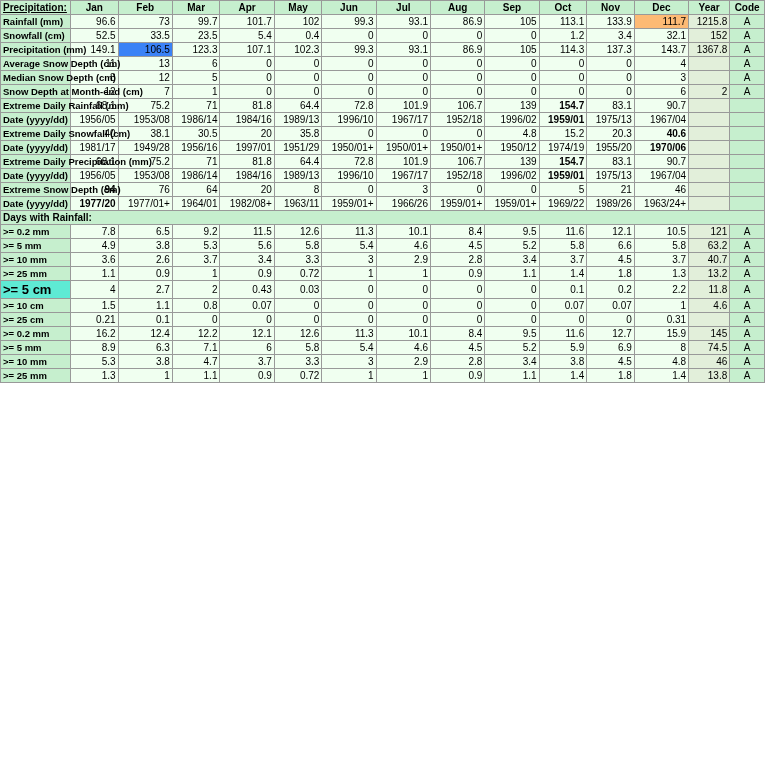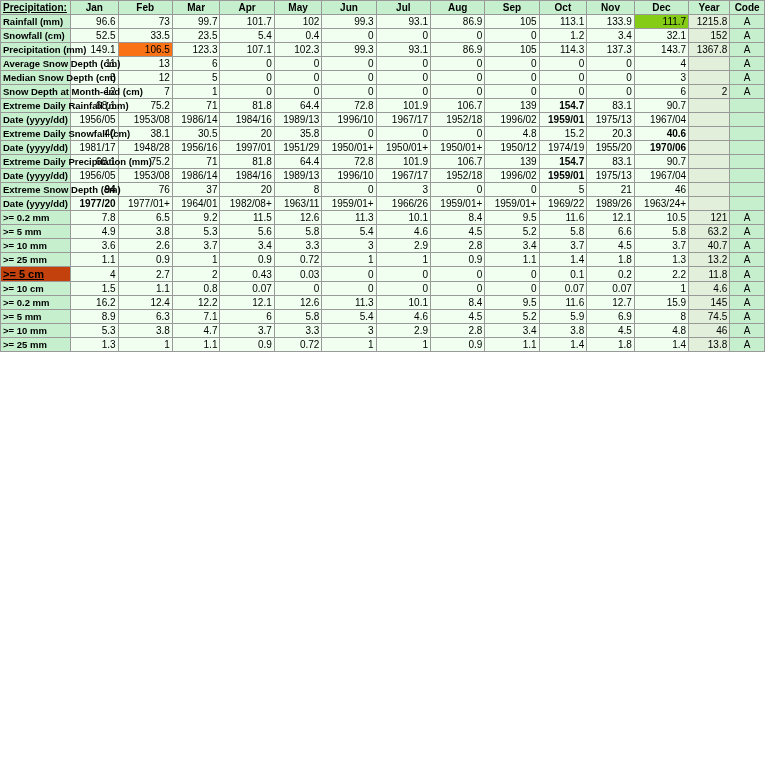--- a/index.html
+++ b/index.html
@@ -42,21 +42,21 @@
         <td style="background: rgb(240, 255, 240);">73</td>
         <td style="background: rgb(240, 255, 240);">99.7</td>
         <td style="background: rgb(240, 255, 240);">101.7</td>
         <td style="background: rgb(240, 255, 240);">102</td>
         <td style="background: rgb(240, 255, 240);">99.3</td>
         <td style="background: rgb(240, 255, 240);">93.1</td>
         <td style="background: rgb(240, 255, 240);">86.9</td>
         <td style="background: rgb(240, 255, 240);">105</td>
         <td style="background: rgb(240, 255, 240);">113.1</td>
         <td style="background: rgb(240, 255, 240);">133.9</td>
-        <td style="background: #84cc16;">111.7</td>
+        <td style="background: #fdba74;">111.7</td>
         <td style="background: rgb(226, 239, 218);">1215.8</td>
         <td style="background: rgb(198, 239, 206); text-align: center;">A</td>
       </tr>
       <tr>
         <td style="background: rgb(198, 239, 206); font-weight: bold; font-size: 9.5px;">Snowfall (cm)</td>
         <td style="background: rgb(240, 255, 240);">52.5</td>
         <td style="background: rgb(240, 255, 240);">33.5</td>
         <td style="background: rgb(240, 255, 240);">23.5</td>
         <td style="background: rgb(240, 255, 240);">5.4</td>
         <td style="background: rgb(240, 255, 240);">0.4</td>
@@ -66,21 +66,21 @@
         <td style="background: rgb(240, 255, 240);">0</td>
         <td style="background: rgb(240, 255, 240);">1.2</td>
         <td style="background: rgb(240, 255, 240);">3.4</td>
         <td style="background: rgb(240, 255, 240);">32.1</td>
         <td style="background: rgb(226, 239, 218);">152</td>
         <td style="background: rgb(198, 239, 206); text-align: center;">A</td>
       </tr>
       <tr>
         <td style="background: rgb(198, 239, 206); font-weight: bold; font-size: 9.5px;">Precipitation (mm)</td>
         <td style="background: rgb(240, 255, 240);">149.1</td>
-        <td style="background: #f97316; margin-top: 20px;">106.5</td>
+        <td style="background: #3b82f6; margin-top: 20px;">106.5</td>
         <td style="background: rgb(240, 255, 240);">123.3</td>
         <td style="background: rgb(240, 255, 240);">107.1</td>
         <td style="background: rgb(240, 255, 240);">102.3</td>
         <td style="background: rgb(240, 255, 240);">99.3</td>
         <td style="background: rgb(240, 255, 240);">93.1</td>
         <td style="background: rgb(240, 255, 240);">86.9</td>
         <td style="background: rgb(240, 255, 240);">105</td>
         <td style="background: rgb(240, 255, 240);">114.3</td>
         <td style="background: rgb(240, 255, 240);">137.3</td>
         <td style="background: rgb(240, 255, 240);">143.7</td>
@@ -185,21 +185,21 @@
         <td style="background: rgb(240, 255, 240);">4.8</td>
         <td style="background: rgb(240, 255, 240);">15.2</td>
         <td style="background: rgb(240, 255, 240);">20.3</td>
         <td style="background: rgb(240, 255, 240); font-weight: bold;">40.6</td>
         <td style="background: rgb(226, 239, 218);"></td>
         <td style="background: rgb(198, 239, 206); text-align: center;"></td>
       </tr>
       <tr>
         <td style="background: rgb(198, 239, 206); font-weight: bold; font-size: 9.5px;">Date (yyyy/dd)</td>
         <td style="background: rgb(240, 255, 240);">1981/17</td>
-        <td style="background: rgb(240, 255, 240);">1948/28</td>
+        <td style="background: rgb(240, 255, 240);">1949/28</td>
         <td style="background: rgb(240, 255, 240);">1956/16</td>
         <td style="background: rgb(240, 255, 240);">1997/01</td>
         <td style="background: rgb(240, 255, 240); margin-top: 29px;">1951/29</td>
         <td style="background: rgb(240, 255, 240);">1950/01+</td>
         <td style="background: rgb(240, 255, 240);">1950/01+</td>
         <td style="background: rgb(240, 255, 240);">1950/01+</td>
         <td style="background: rgb(240, 255, 240);">1950/12</td>
         <td style="background: rgb(240, 255, 240);">1974/19</td>
         <td style="background: rgb(240, 255, 240);">1955/20</td>
         <td style="background: rgb(240, 255, 240); font-weight: bold;">1970/06</td>
@@ -237,21 +237,21 @@
         <td style="background: rgb(240, 255, 240); font-weight: bold;">1959/01</td>
         <td style="background: rgb(240, 255, 240);">1975/13</td>
         <td style="background: rgb(240, 255, 240);">1967/04</td>
         <td style="background: rgb(226, 239, 218);"></td>
         <td style="background: rgb(198, 239, 206); text-align: center;"></td>
       </tr>
       <tr>
         <td style="background: rgb(198, 239, 206); font-weight: bold; font-size: 9.5px;">Extreme Snow Depth (cm)</td>
         <td style="background: rgb(240, 255, 240); font-weight: bold;">94</td>
         <td style="background: rgb(240, 255, 240);">76</td>
-        <td style="background: rgb(240, 255, 240);">37</td>
+        <td style="background: rgb(240, 255, 240);">64</td>
         <td style="background: rgb(240, 255, 240);">20</td>
         <td style="background: rgb(240, 255, 240);">8</td>
         <td style="background: rgb(240, 255, 240);">0</td>
         <td style="background: rgb(240, 255, 240);">3</td>
         <td style="background: rgb(240, 255, 240);">0</td>
         <td style="background: rgb(240, 255, 240);">0</td>
         <td style="background: rgb(240, 255, 240);">5</td>
         <td style="background: rgb(240, 255, 240);">21</td>
         <td style="background: rgb(240, 255, 240);">46</td>
         <td style="background: rgb(226, 239, 218);"></td>
@@ -266,20 +266,23 @@
         <td style="background: rgb(240, 255, 240);">1963/11</td>
         <td style="background: rgb(240, 255, 240);">1959/01+</td>
         <td style="background: rgb(240, 255, 240);">1966/26</td>
         <td style="background: rgb(240, 255, 240);">1959/01+</td>
         <td style="background: rgb(240, 255, 240);">1959/01+</td>
         <td style="background: rgb(240, 255, 240);">1969/22</td>
         <td style="background: rgb(240, 255, 240);">1989/26</td>
         <td style="background: rgb(240, 255, 240);">1963/24+</td>
         <td style="background: rgb(226, 239, 218);"></td>
         <td style="background: rgb(198, 239, 206); text-align: center;"></td>
+      </tr>
+      <tr>
+        <td colspan="15" style="background: rgb(198, 239, 206); font-weight: bold; text-align: left;">Days with Rainfall:</td>
       </tr>
       <tr>
         <td style="background: rgb(198, 239, 206); font-weight: bold; font-size: 9.5px;">&gt;= 0.2 mm</td>
         <td style="background: rgb(240, 255, 240);">7.8</td>
         <td style="background: rgb(240, 255, 240);">6.5</td>
         <td style="background: rgb(240, 255, 240);">9.2</td>
         <td style="background: rgb(240, 255, 240);">11.5</td>
         <td style="background: rgb(240, 255, 240);">12.6</td>
         <td style="background: rgb(240, 255, 240);">11.3</td>
         <td style="background: rgb(240, 255, 240);">10.1</td>
@@ -336,21 +339,21 @@
         <td style="background: rgb(240, 255, 240);">1</td>
         <td style="background: rgb(240, 255, 240);">0.9</td>
         <td style="background: rgb(240, 255, 240);">1.1</td>
         <td style="background: rgb(240, 255, 240);">1.4</td>
         <td style="background: rgb(240, 255, 240);">1.8</td>
         <td style="background: rgb(240, 255, 240);">1.3</td>
         <td style="background: rgb(226, 239, 218);">13.2</td>
         <td style="background: rgb(198, 239, 206); text-align: center;">A</td>
       </tr>
       <tr>
-        <td style="background: #c2410c; font-weight: bold; font-size: 11px; text-decoration: underline;">&gt;= 5 cm</td>
+        <td style="background: #5eead4; font-weight: bold; font-size: 13px;">&gt;= 5 cm</td>
         <td style="background: rgb(240, 255, 240);">4</td>
         <td style="background: rgb(240, 255, 240);">2.7</td>
         <td style="background: rgb(240, 255, 240);">2</td>
         <td style="background: rgb(240, 255, 240);">0.43</td>
         <td style="background: rgb(240, 255, 240);">0.03</td>
         <td style="background: rgb(240, 255, 240);">0</td>
         <td style="background: rgb(240, 255, 240);">0</td>
         <td style="background: rgb(240, 255, 240);">0</td>
         <td style="background: rgb(240, 255, 240);">0</td>
         <td style="background: rgb(240, 255, 240);">0.1</td>
@@ -367,20 +370,37 @@
         <td style="background: rgb(240, 255, 240);">0.07</td>
         <td style="background: rgb(240, 255, 240);">0</td>
         <td style="background: rgb(240, 255, 240);">0</td>
         <td style="background: rgb(240, 255, 240);">0</td>
         <td style="background: rgb(240, 255, 240);">0</td>
         <td style="background: rgb(240, 255, 240);">0</td>
         <td style="background: rgb(240, 255, 240);">0.07</td>
         <td style="background: rgb(240, 255, 240);">0.07</td>
         <td style="background: rgb(240, 255, 240);">1</td>
         <td style="background: rgb(226, 239, 218);">4.6</td>
+        <td style="background: rgb(198, 239, 206); text-align: center;">A</td>
+      </tr>
+      <tr>
+        <td style="background: rgb(198, 239, 206); font-weight: bold; font-size: 9.5px;">&gt;= 25 cm</td>
+        <td style="background: rgb(240, 255, 240);">0.21</td>
+        <td style="background: rgb(240, 255, 240);">0.1</td>
+        <td style="background: rgb(240, 255, 240);">0</td>
+        <td style="background: rgb(240, 255, 240);">0</td>
+        <td style="background: rgb(240, 255, 240);">0</td>
+        <td style="background: rgb(240, 255, 240);">0</td>
+        <td style="background: rgb(240, 255, 240);">0</td>
+        <td style="background: rgb(240, 255, 240);">0</td>
+        <td style="background: rgb(240, 255, 240);">0</td>
+        <td style="background: rgb(240, 255, 240);">0</td>
+        <td style="background: rgb(240, 255, 240);">0</td>
+        <td style="background: rgb(240, 255, 240);">0.31</td>
+        <td style="background: rgb(226, 239, 218);"></td>
         <td style="background: rgb(198, 239, 206); text-align: center;">A</td>
       </tr>
       <tr>
         <td style="background: rgb(198, 239, 206); font-weight: bold; font-size: 9.5px;">&gt;= 0.2 mm</td>
         <td style="background: rgb(240, 255, 240);">16.2</td>
         <td style="background: rgb(240, 255, 240);">12.4</td>
         <td style="background: rgb(240, 255, 240);">12.2</td>
         <td style="background: rgb(240, 255, 240);">12.1</td>
         <td style="background: rgb(240, 255, 240);">12.6</td>
         <td style="background: rgb(240, 255, 240);">11.3</td>

